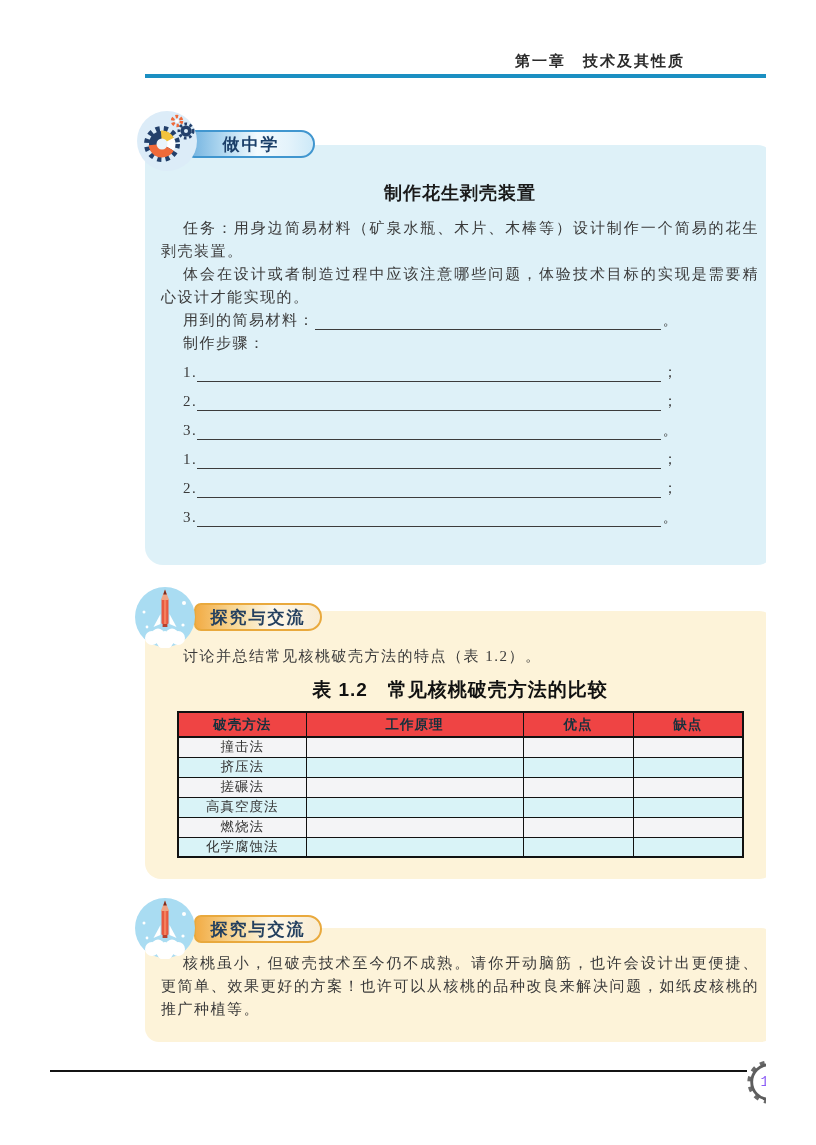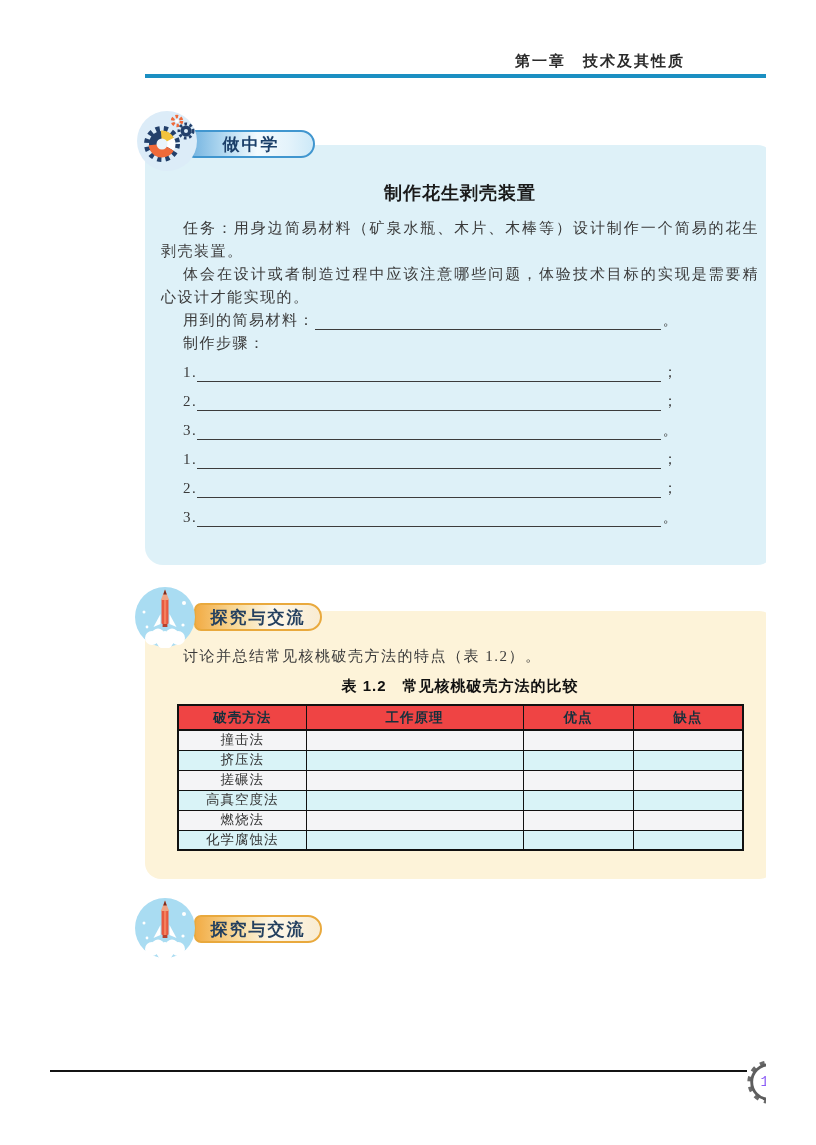--- a/index.html
+++ b/index.html
@@ -67,21 +67,21 @@
     font-size:15px; line-height:23px; letter-spacing:1.5px; color:#3a3a3a;
     margin:0 80px 0 22px;
   }
   .fill-row.spaced { margin-top:6px; }
   .blank { flex:1; border-bottom:1px solid #3c3c3c; height:21px; }
   .fill-punct { padding-left:2px; flex:0 0 auto; }
   .fill-num { flex:0 0 auto; }
   
   .table-caption {
     font-family:"Liberation Sans","DejaVu Sans",sans-serif;
-    font-size:15px; font-weight:bold; color:#111; text-align:center;
+    font-size:19px; font-weight:bold; color:#111; text-align:center;
     letter-spacing:1px; margin-top:9px;
   }
   table.cmp {
     border-collapse:collapse; margin:8px 0 0 16px;
     width:565px; table-layout:fixed;
     font-size:13.5px; background:#fff;
     border:2px solid #111;
   }
   table.cmp th {
     height:25px; background:#ef4444; color:#15303c;
@@ -285,20 +285,25 @@
       <circle cx="31" cy="54" r="9" fill="#ffffff"></circle>
       <circle cx="44" cy="52" r="7" fill="#ffffff"></circle>
       <circle cx="24" cy="48.5" r="6" fill="#ffffff"></circle>
       <circle cx="38" cy="48.5" r="6" fill="#ffffff"></circle>
     </svg>
   </div>
   <div class="badge badge-gold badge-gold2">
     <span>探究与交流</span>
   </div>
 
+  <div class="panel panel-cream2">
+    <div class="content-ex2">
+      <p class="para">核桃虽小，但破壳技术至今仍不成熟。请你开动脑筋，也许会设计出更便捷、更简单、效果更好的方案！也许可以从核桃的品种改良来解决问题，如纸皮核桃的推广种植等。</p>
+    </div>
+  </div>
 
   <div class="footer-rule"></div>
   <div class="page-gear">
     <svg viewBox="0 0 52 52" width="50" height="50">
       <circle cx="26" cy="26" r="19" fill="none" stroke="#6a6a6a" stroke-width="7" stroke-dasharray="4.6 5.4"></circle>
       <circle cx="26" cy="26" r="18" fill="#ffffff" stroke="#5d5d5d" stroke-width="3"></circle>
     </svg>
   </div>
   <div class="page-num">15</div>
 

